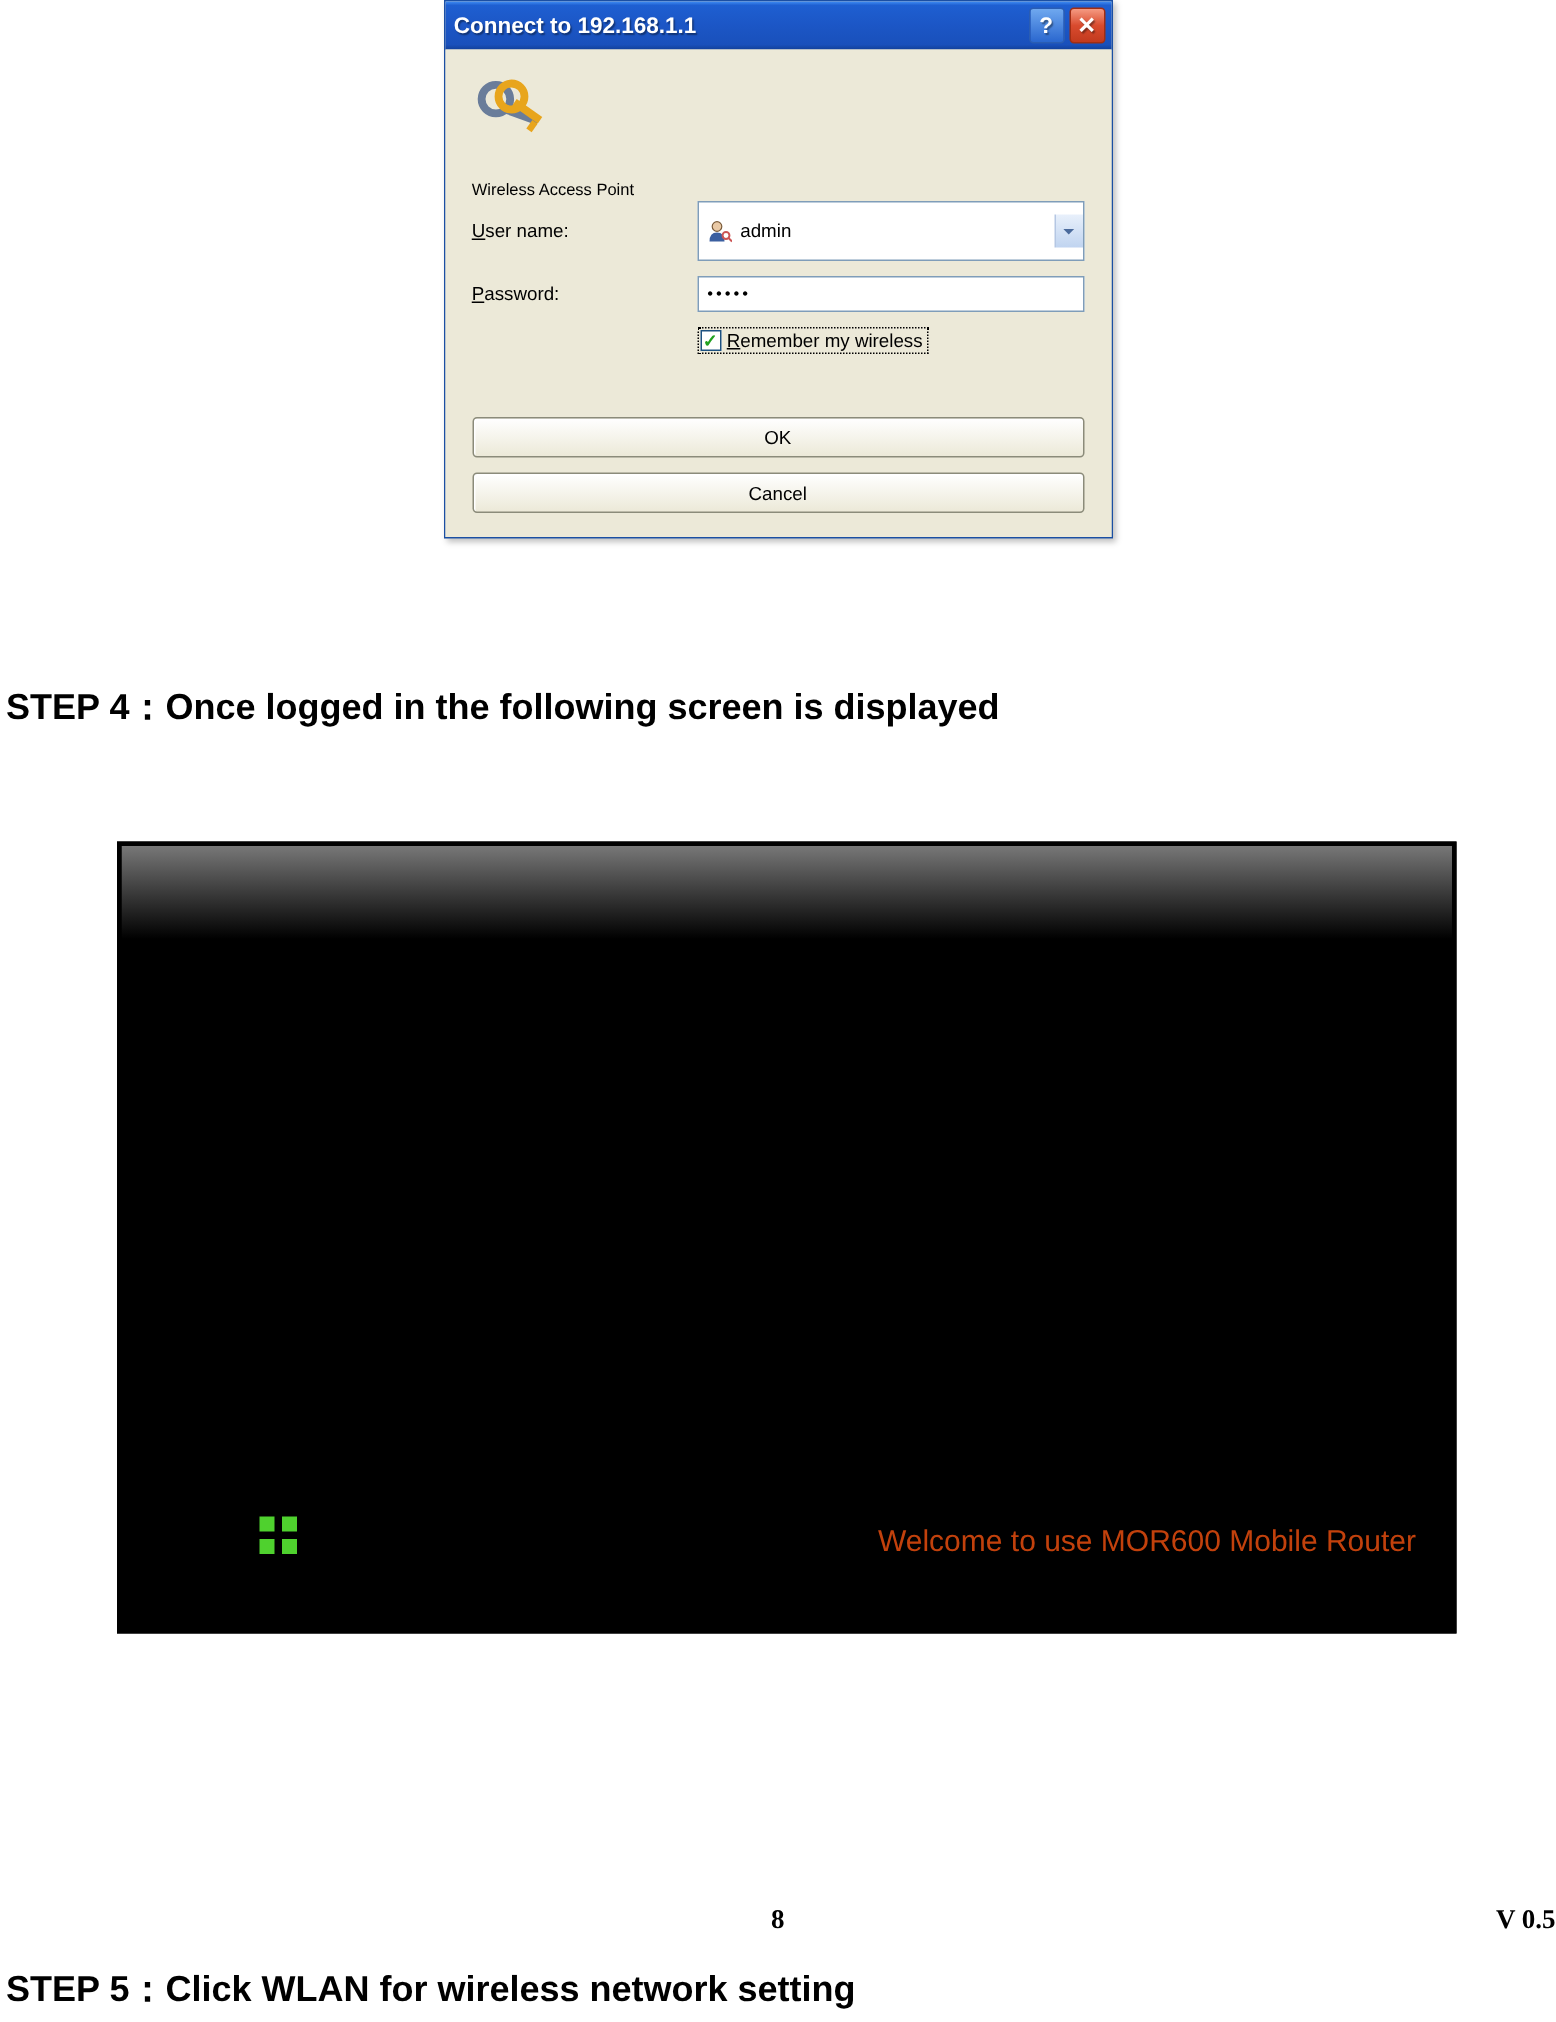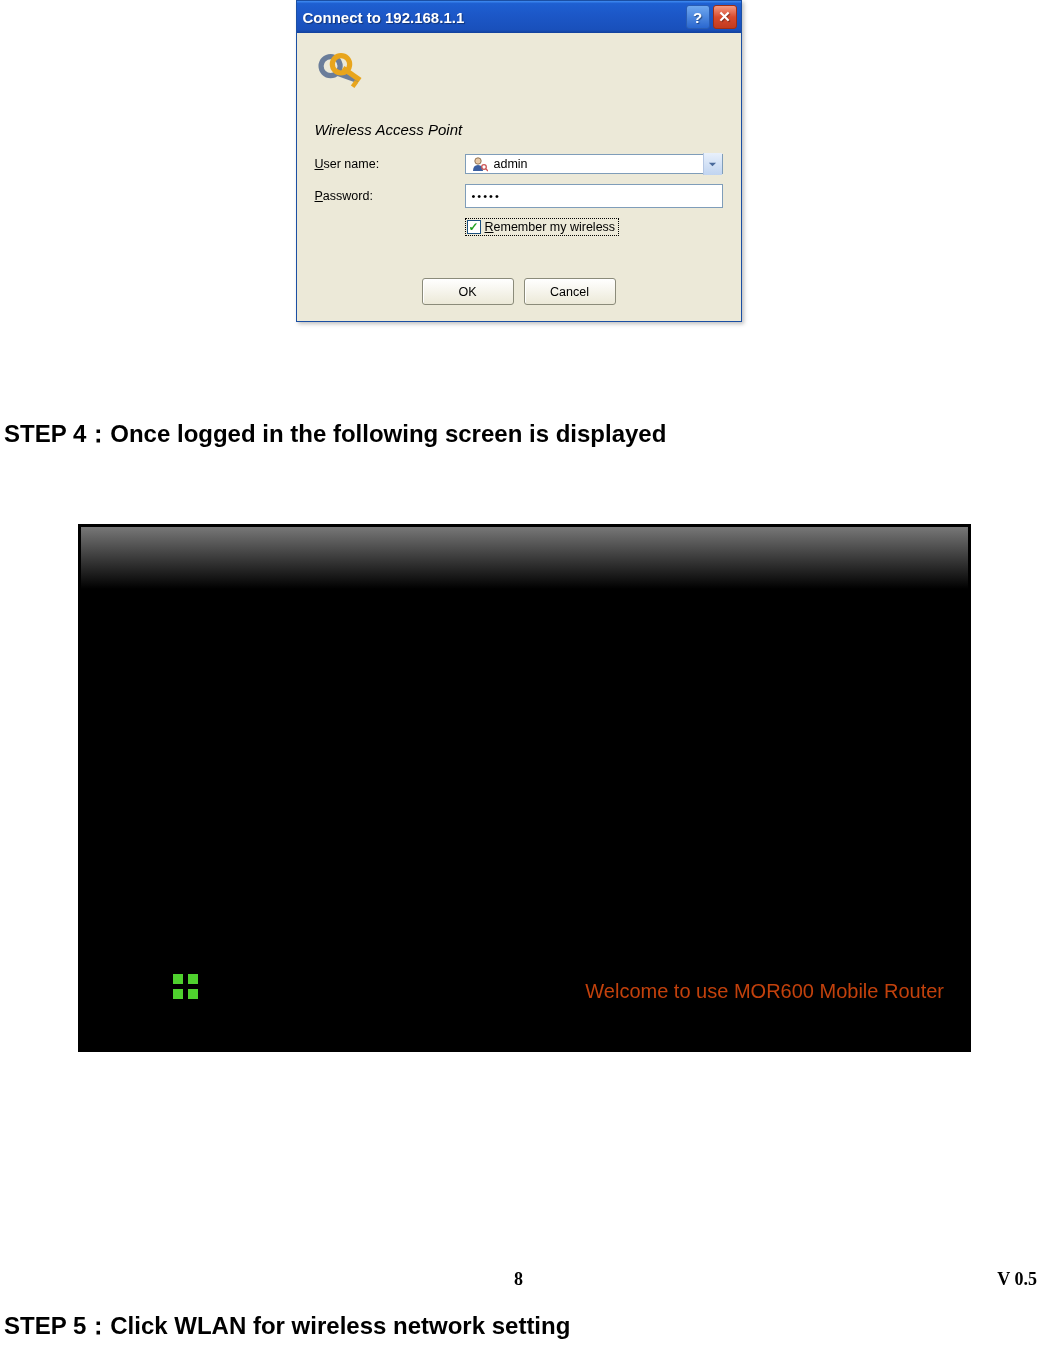--- a/index.html
+++ b/index.html
@@ -66,37 +66,36 @@
     font-size: 12.5px;
     color:#000;
   }
   .keys-icon {
     width:52px; height:52px;
     position:relative;
     margin-bottom:22px;
   }
   .keys-icon svg { display:block; }
   .realm-text {
-    margin: 4px 0 16px 0;
-    font-size:15px;
-    font-style:italic;
+    margin: 4px 0 1px 0;
+    font-size:11px;
   }
   .form-row {
     display:flex;
     align-items:center;
     margin-bottom:10px;
   }
   .form-label {
     width: 150px;
     font-size:12.5px;
   }
   .form-label .ul { text-decoration: underline; }
   .combo {
     flex:1;
-    height:20px;
+    height:40px;
     border:1px solid #7f9db9;
     background:#fff;
     display:flex;
     align-items:center;
     position:relative;
     box-sizing:border-box;
   }
   .combo .c-icon {
     width:18px; height:18px;
     margin: 0 5px;
@@ -146,23 +145,24 @@
     color:#21a121;
     font-size:12px;
     line-height:1;
     font-weight:bold;
   }
   .check-label .ul { text-decoration: underline; }
   .check-label { font-size:12.5px; }
 
   .btn-row {
     display:flex;
-    justify-content:center;
+    justify-content:flex-start;
     gap:10px;
     margin-top:42px;
+    flex-direction:column;
   }
   .xp-btn {
     min-width:90px;
     height:25px;
     background: linear-gradient(to bottom,#ffffff,#ece9d8);
     border:1px solid #8b8b7a;
     border-radius:3px;
     font-size:12.5px;
     font-family:Tahoma,sans-serif;
     display:flex;align-items:center;justify-content:center;

